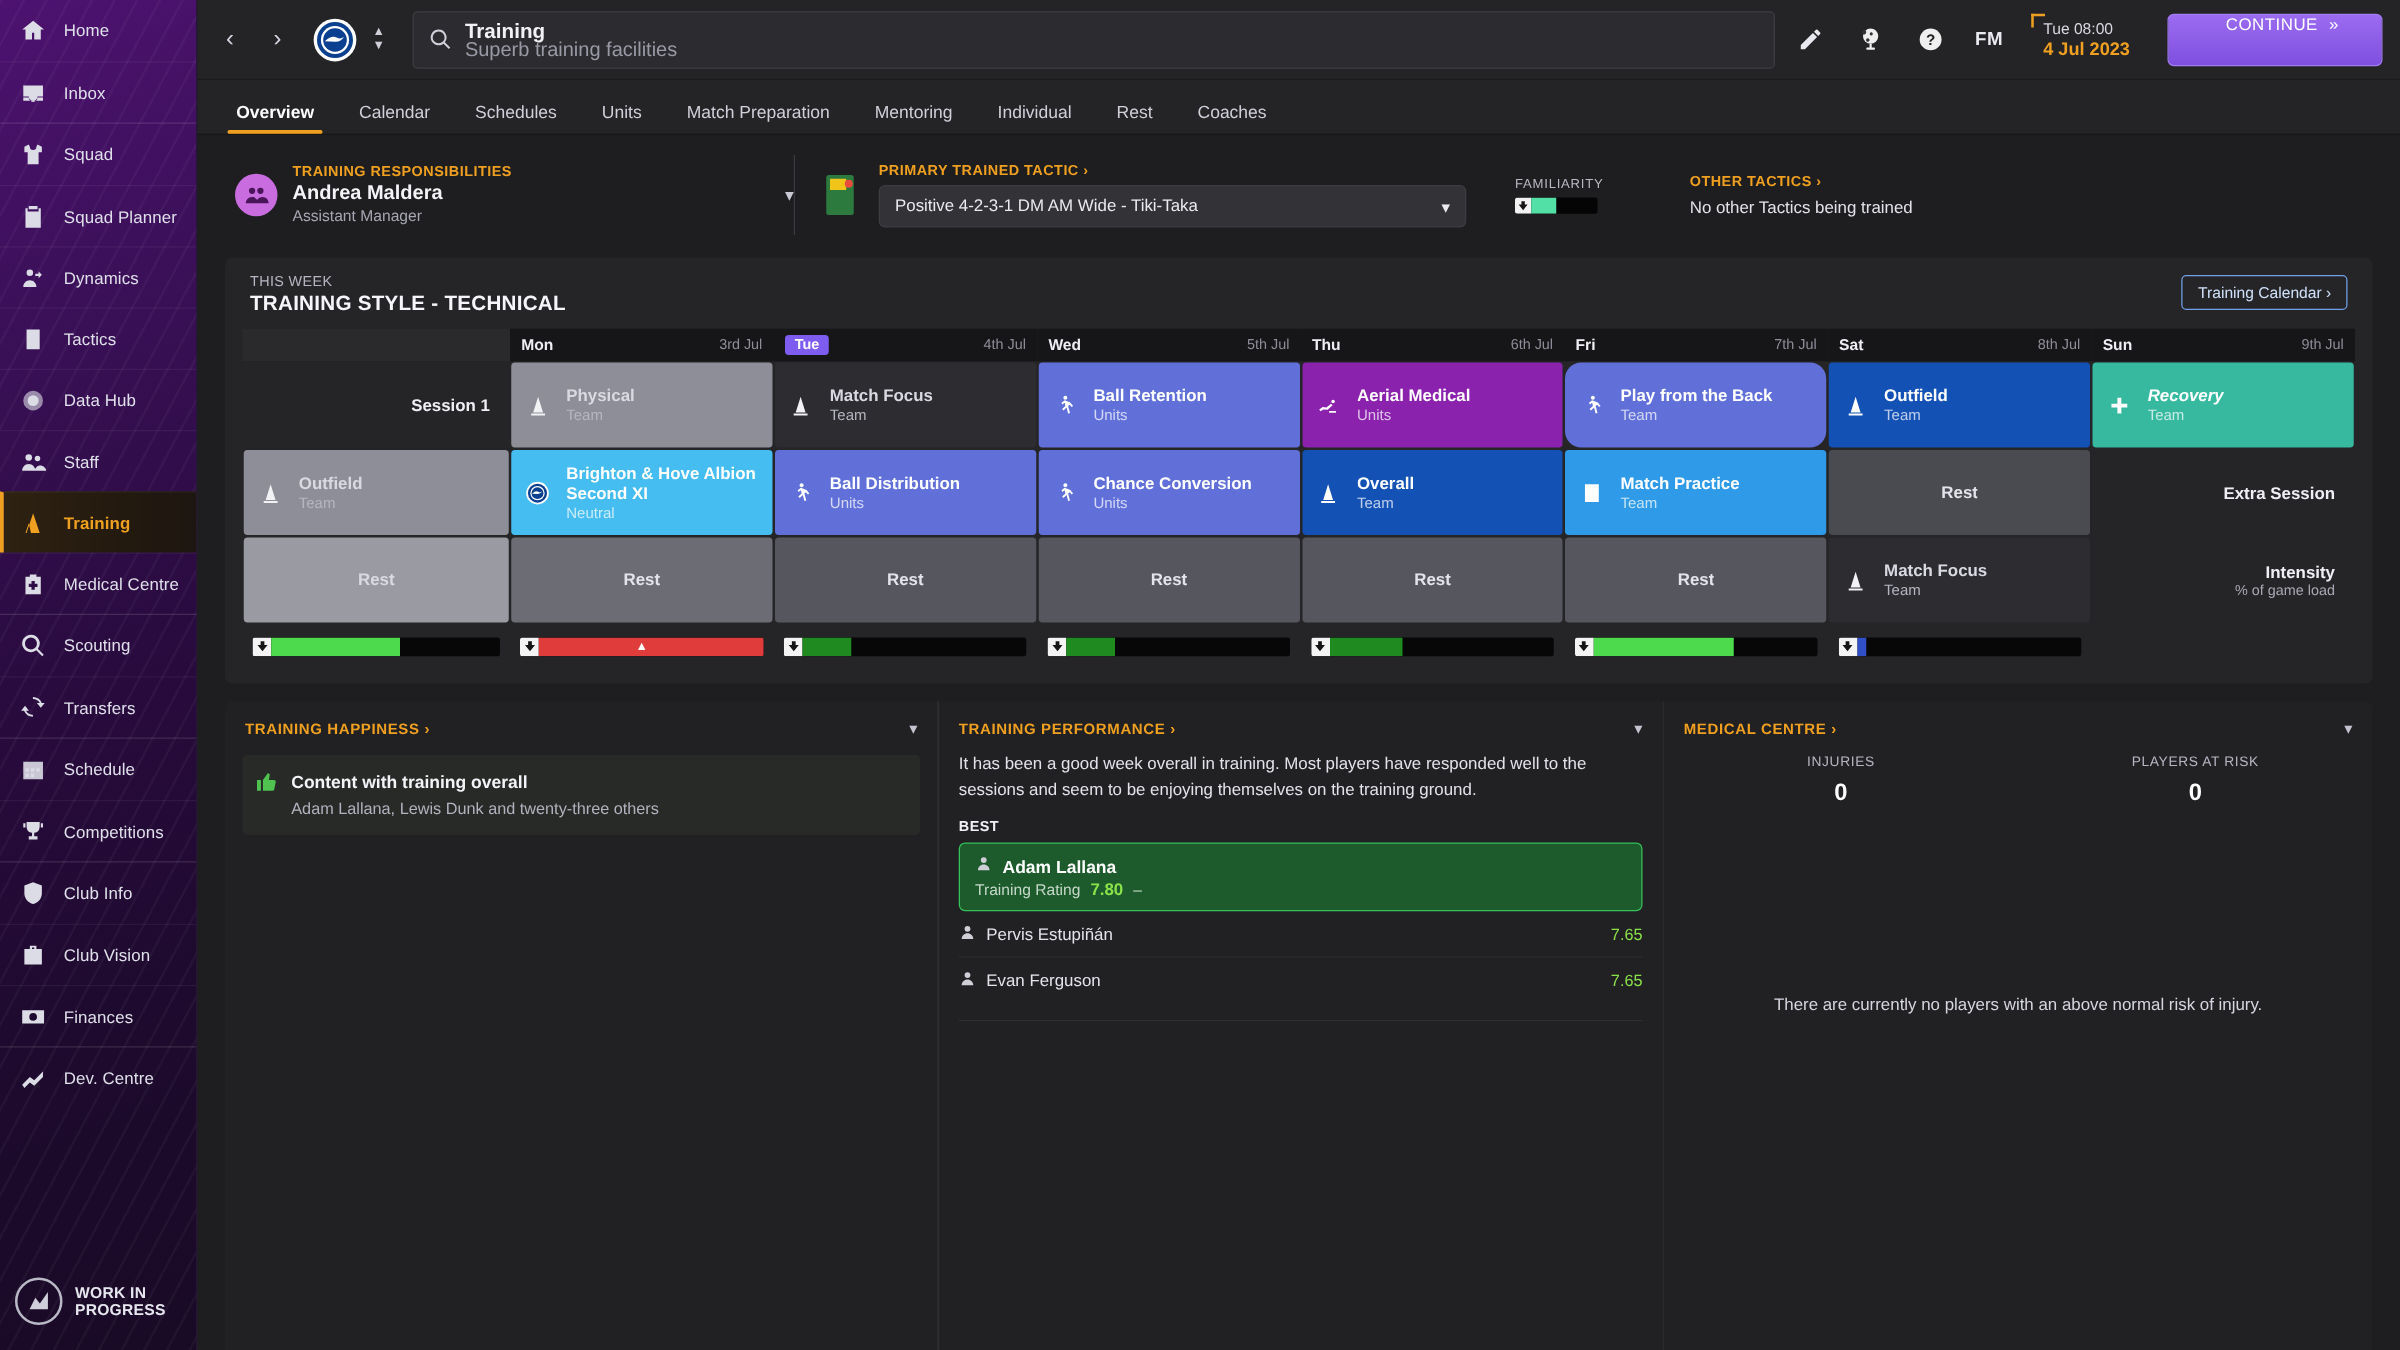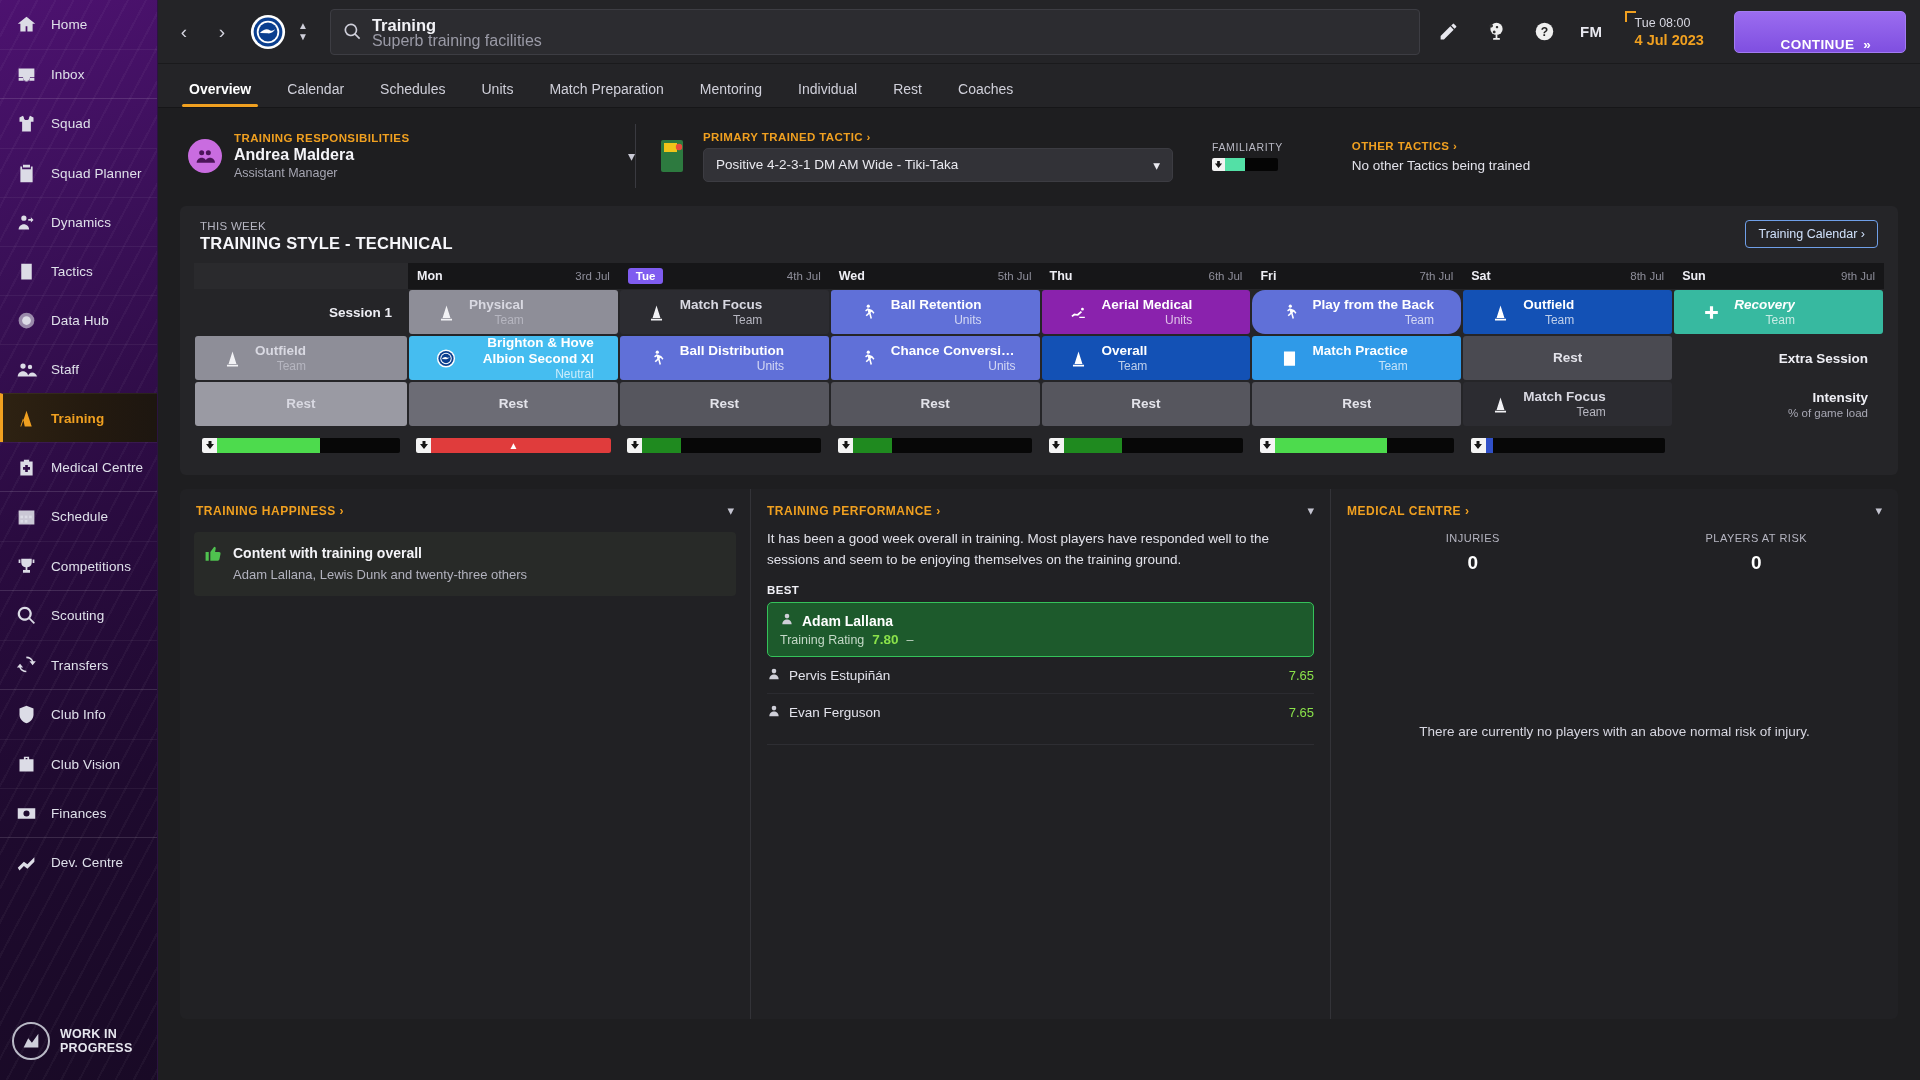--- a/index.html
+++ b/index.html
@@ -84,22 +84,22 @@
   .date-box { position:relative; padding: 4px 12px 4px 10px; margin-left: 6px; }
   .date-box::before{
     content:""; position:absolute; left:0; top:0; width:9px; height:9px;
     border-left:2px solid #f0a020; border-top:2px solid #f0a020;
   }
   .date-time { font-size: 12.5px; color: #d8d8e2; line-height:16px;}
   .date-day  { font-size: 14.5px; color: #f0a020; font-weight: 700; line-height:18px;}
   .continue-btn {
     margin-left: 8px; height: 42px; min-width: 172px; border-radius: 5px;
     background: linear-gradient(180deg,#9b6cf0 0%, #7f4fe0 100%);
-    display:flex; align-items:flex-end; justify-content:center; gap:9px;
-    font-size: 13.5px; font-weight: 700; color:#fff; letter-spacing:.4px; cursor:pointer;
+    display:flex; align-items:flex-start; justify-content:center; gap:9px;
+    font-size: 13.5px; font-weight: 400; color:#fff; letter-spacing:.4px; cursor:pointer;
     border: 1px solid #a27bf2;
     padding-left: 12px;
   }
 
   
   .tabs {
     height: 44px; background: #242427; display:flex; align-items:flex-end; padding-left: 14px; gap: 2px;
     border-bottom: 1px solid #161618;
   }
   .tab {
@@ -156,22 +156,22 @@
   .g-hdr.first { background: #2a2a2d; }
   .g-day { font-size: 12.5px; color:#eeeef4; font-weight:600;}
   .g-date { font-size: 11.5px; color:#8e8e9a;}
   .g-day.pill { background:#7f5cf0; color:#fff; border-radius:3px; padding: 2px 8px; font-size:11.5px;}
 
   .rowlabel { display:flex; align-items:center; justify-content:flex-end; padding-right: 16px;
               font-size: 13.5px; font-weight:700; color:#eeeef4; background:#252528; }
   .rowlabel.two { flex-direction:column; align-items:flex-end; justify-content:center; }
   .rowlabel .sub { font-size:11.5px; font-weight:400; color:#a8a8b4; margin-top:2px;}
 
-  .cell { height: 44px; margin: 1px; border-radius:3px; display:flex; align-items:center; gap: 10px; padding: 0 24px;
-          cursor:pointer; overflow:hidden;text-align:right;}
+  .cell { height: 68px; margin: 1px; border-radius:3px; display:flex; align-items:center; gap: 10px; padding: 0 8px;
+          cursor:pointer; overflow:hidden;}
   .cell .cico { width: 26px; flex:0 0 26px; display:flex; align-items:center; justify-content:center;}
   .cell .cico svg { width:19px; height:19px; fill:#ffffff;}
   .cell .ctext { min-width:0; }
   .cell .cname { font-size: 13.5px; font-weight:700; color:#ffffff; line-height:16px; white-space:nowrap; overflow:hidden; text-overflow:ellipsis;}
   .cell .ctype { font-size: 12px; color: rgba(255,255,255,0.72); line-height:15px;}
   .cell.rest { justify-content:center; }
   .cell.rest .cname { color:#e3e3ea; font-weight:600; }
   .cell.dim .cname { color:#d9d9e2; }
   .cell.dim .ctype { color:#b6b6c0; }
   .cell.dim .cico svg { fill:#f2f2f5; }
@@ -309,55 +309,55 @@
                 <path d="M9 3h6v2h4v16H5V5h4zm1.5 6v2.5H8v3h2.5V17h3v-2.5H16v-3h-2.5V9z"></path>
               </svg>
             </span>
             <span class="side-label">Medical Centre</span>
           </div>
         </div>
         <div class="side-group">
           <div class="side-item">
             <span class="ico">
               <svg viewBox="0 0 24 24" class="">
+                <path d="M10 2a8 8 0 1 0 4.9 14.3l5.4 5.4 1.4-1.4-5.4-5.4A8 8 0 0 0 10 2zm0 2.5a5.5 5.5 0 1 1 0 11 5.5 5.5 0 0 1 0-11z"></path>
+              </svg>
+            </span>
+            <span class="side-label">Scouting</span>
+          </div>
+          <div class="side-item">
+            <span class="ico">
+              <svg viewBox="0 0 24 24" class="">
+                <path d="M12 4a8 8 0 0 1 7 4h-3l4 5 4-5h-3A10 10 0 0 0 12 2zM12 20a8 8 0 0 1-7-4h3L4 11 0 16h3a10 10 0 0 0 9 6z" transform="translate(1,0) scale(.9)"></path>
+              </svg>
+            </span>
+            <span class="side-label">Transfers</span>
+          </div>
+        </div>
+        <div class="side-group">
+          <div class="side-item">
+            <span class="ico">
+              <svg viewBox="0 0 24 24" class="">
                 <path d="M3 5h18v16H3zM3 9h18v1H3z" fill-opacity=".9"></path>
                 <rect x="5" y="11" width="3" height="3"></rect>
                 <rect x="10" y="11" width="3" height="3"></rect>
                 <rect x="15" y="11" width="3" height="3"></rect>
                 <rect x="5" y="16" width="3" height="3"></rect>
                 <rect x="10" y="16" width="3" height="3"></rect>
               </svg>
             </span>
             <span class="side-label">Schedule</span>
           </div>
           <div class="side-item">
             <span class="ico">
               <svg viewBox="0 0 24 24" class="">
                 <path d="M6 3h12v4a6 6 0 0 1-5 5.9V16h3v3H8v-3h3v-3.1A6 6 0 0 1 6 7zM3 4h2v4H3zM19 4h2v4h-2z"></path>
               </svg>
             </span>
             <span class="side-label">Competitions</span>
-          </div>
-        </div>
-        <div class="side-group">
-          <div class="side-item">
-            <span class="ico">
-              <svg viewBox="0 0 24 24" class="">
-                <path d="M10 2a8 8 0 1 0 4.9 14.3l5.4 5.4 1.4-1.4-5.4-5.4A8 8 0 0 0 10 2zm0 2.5a5.5 5.5 0 1 1 0 11 5.5 5.5 0 0 1 0-11z"></path>
-              </svg>
-            </span>
-            <span class="side-label">Scouting</span>
-          </div>
-          <div class="side-item">
-            <span class="ico">
-              <svg viewBox="0 0 24 24" class="">
-                <path d="M12 4a8 8 0 0 1 7 4h-3l4 5 4-5h-3A10 10 0 0 0 12 2zM12 20a8 8 0 0 1-7-4h3L4 11 0 16h3a10 10 0 0 0 9 6z" transform="translate(1,0) scale(.9)"></path>
-              </svg>
-            </span>
-            <span class="side-label">Transfers</span>
           </div>
         </div>
         <div class="side-group">
           <div class="side-item">
             <span class="ico">
               <svg viewBox="0 0 24 24" class="">
                 <path d="M12 2 4 5v7c0 5 3.4 8.6 8 10 4.6-1.4 8-5 8-10V5z"></path>
               </svg>
             </span>
             <span class="side-label">Club Info</span>

